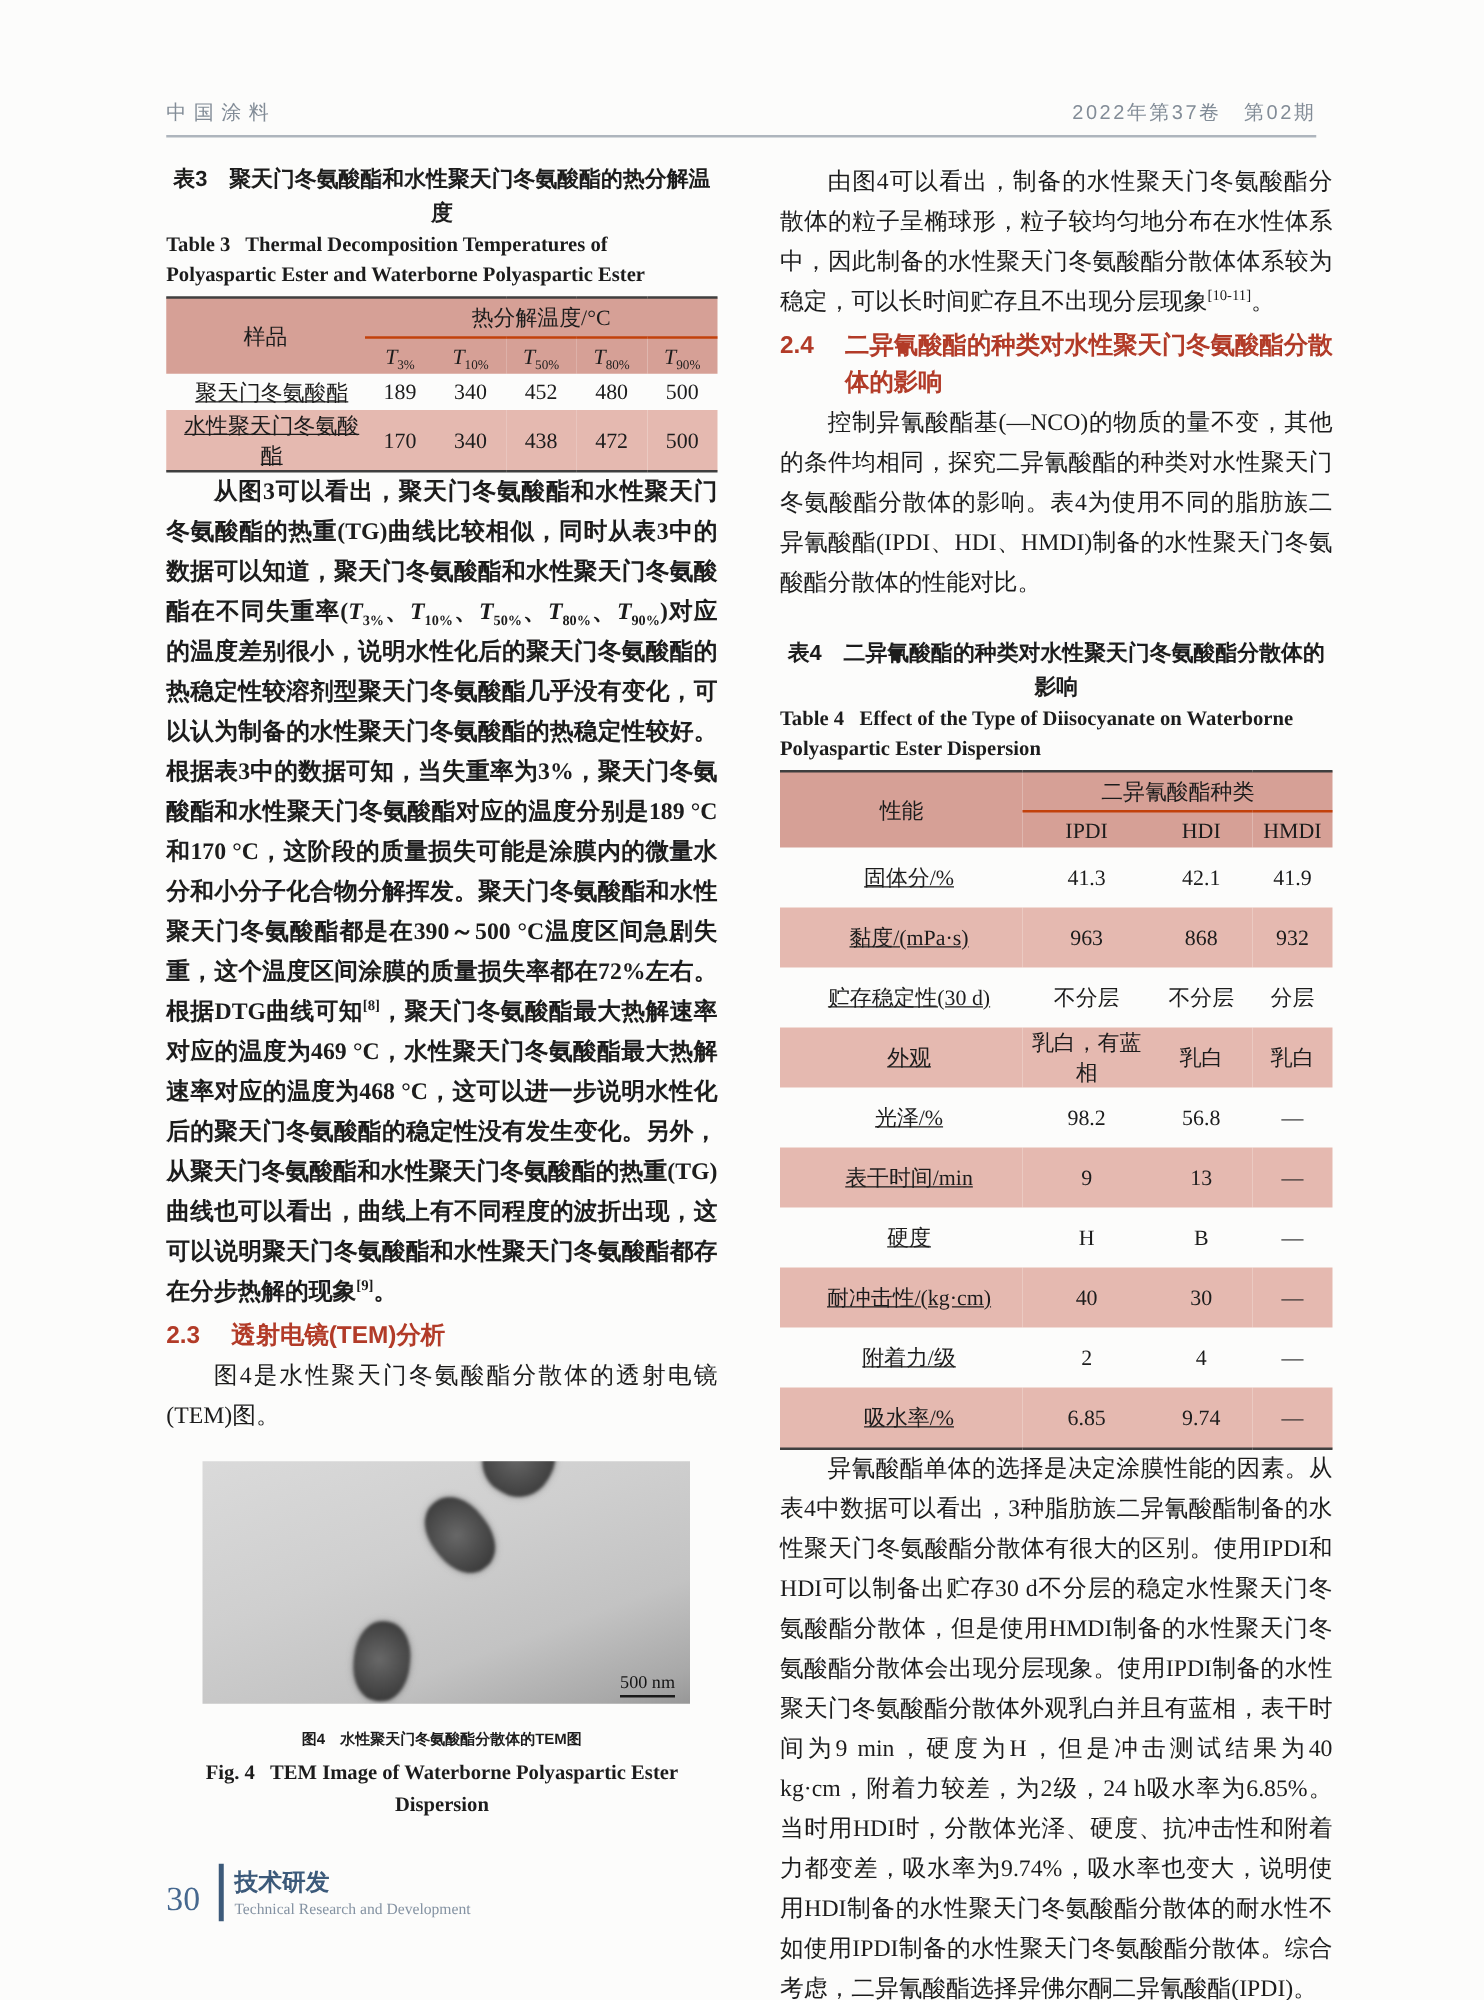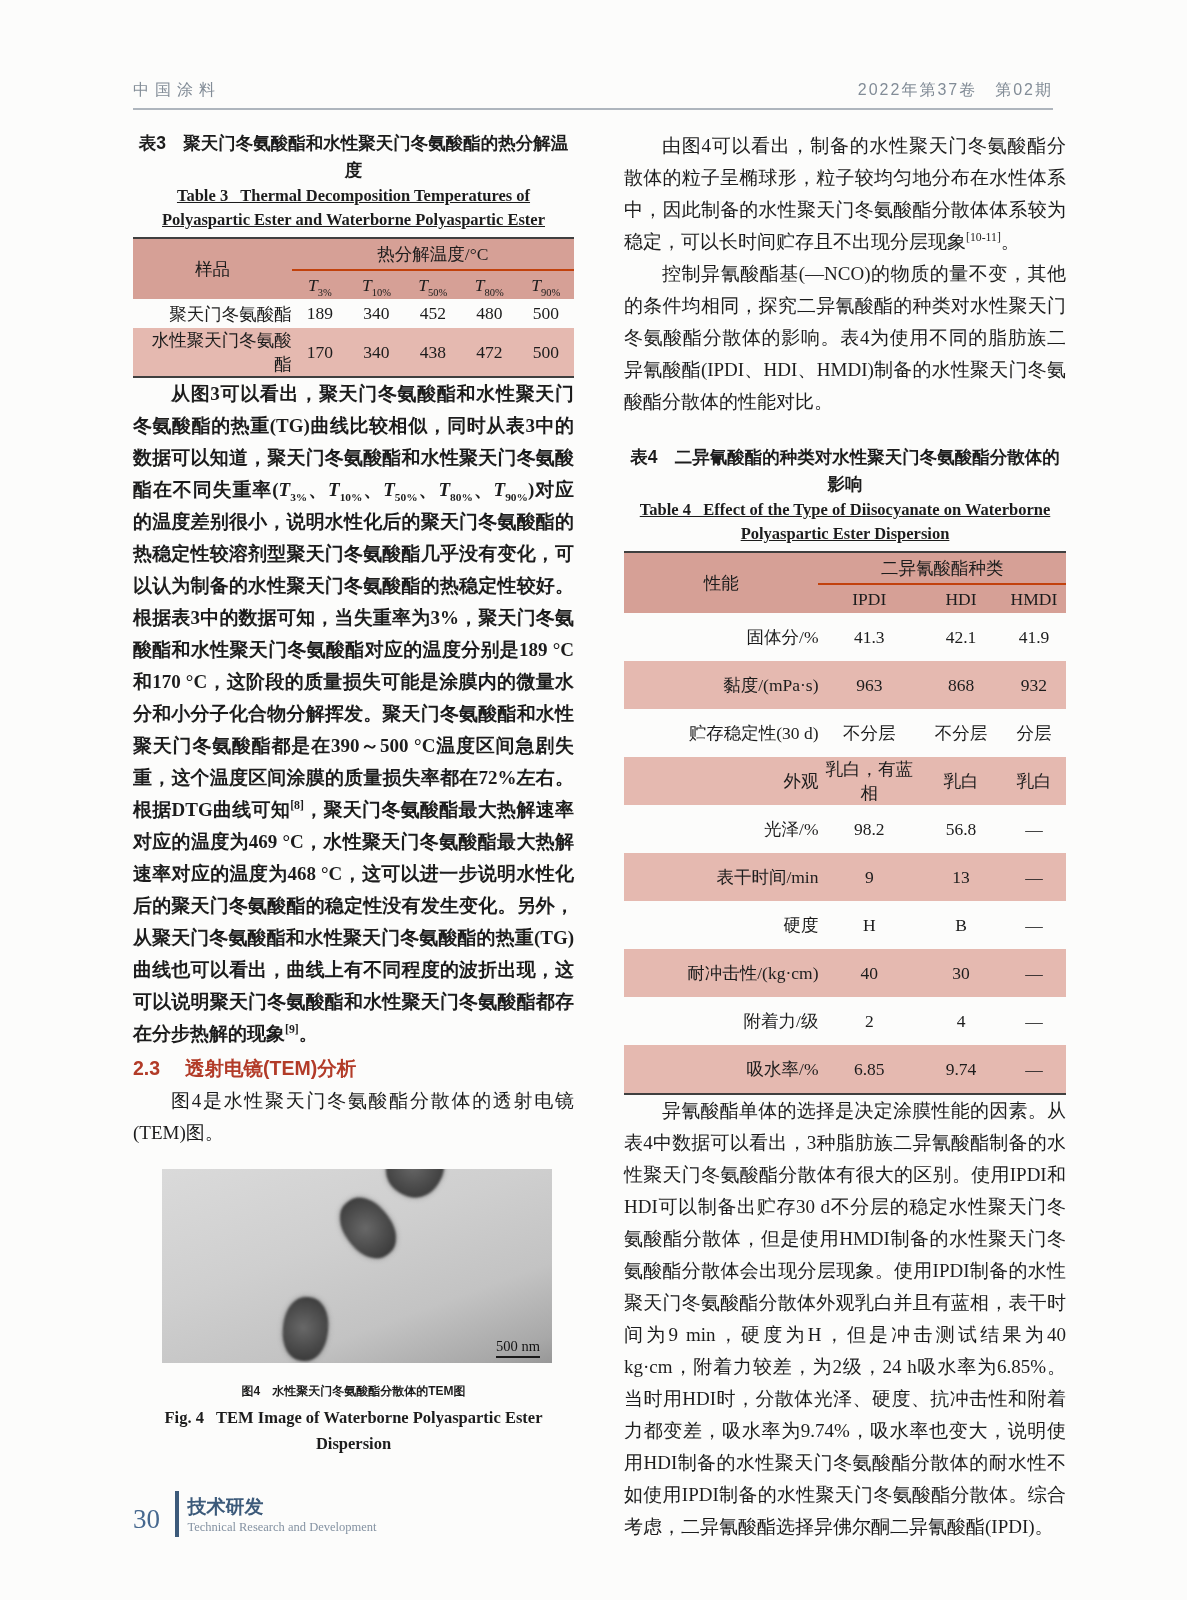--- a/index.html
+++ b/index.html
@@ -47,35 +47,35 @@
     font-size:19.5px;line-height:30px;margin:3px 0 2px;
     font-family:"Liberation Sans","DejaVu Sans",sans-serif;
   }
   .sec-num{width:52px;flex:none;}
   .sec-title{flex:1;text-align:justify;}
   
   .tbl-title-cn{
     font-family:"Liberation Sans","DejaVu Sans",sans-serif;
     font-weight:700;font-size:17.5px;text-align:center;line-height:27px;
   }
-  .tbl-title-en{font-weight:700;font-size:16.5px;text-align:center;line-height:24px;text-decoration:underline;}
+  .tbl-title-en{font-weight:700;font-size:16.5px;text-align:left;line-height:24px;}
   table.data{
     width:100%;border-collapse:collapse;
     border-top:2.5px solid var(--table_border);
     border-bottom:2.5px solid var(--table_border);
     font-size:17.5px;margin-top:5px;
   }
   table.data th{font-weight:normal;text-align:center;padding:0;background:var(--table_header_pink);}
   table.data td{text-align:center;padding:0;}
   table.data th.group{border-bottom:2px solid #c2410c;height:30px;}
   table.data tr.sub th{height:28px;}
   table.t3 tbody td{height:29px;}
   table.t4 tbody td{height:48px;}
   table.data tbody tr.pink td{background:var(--table_row_pink);}
-  table.data td.rowname{text-align:right;padding-left:10px;}
+  table.data td.rowname{text-align:center;padding-left:10px;text-decoration:underline;}
   table.t4 td.rowname{padding-left:12px;}
   
   .figure{
     position:relative;margin:20px 0 0 29px;width:390px;height:194px;
     overflow:hidden;
     background:linear-gradient(160deg,#dadada 0%,#cfcfcf 40%,#c3c3c3 70%,#a8a8a8 92%,#979797 100%);
   }
   .blob{
     position:absolute;border-radius:46%;
     background:radial-gradient(circle at 45% 48%, #686868 0%, #4e4e4e 45%, #3b3b3b 80%, #545454 97%);
@@ -182,20 +182,24 @@
 
   <div class="fig-caption-cn">图4　水性聚天门冬氨酸酯分散体的TEM图</div>
   <div class="fig-caption-en">Fig. 4&nbsp;&nbsp; TEM Image of Waterborne Polyaspartic Ester Dispersion</div>
 
 </div>
 
 <div class="col-right">
 
   <p class="body">由图4可以看出，制备的水性聚天门冬氨酸酯分散体的粒子呈椭球形，粒子较均匀地分布在水性体系中，因此制备的水性聚天门冬氨酸酯分散体体系较为稳定，可以长时间贮存且不出现分层现象<sup>[10-11]</sup>。</p>
 
+  <div class="sec-head">
+    <span class="sec-num">2.4</span>
+    <span class="sec-title">二异氰酸酯的种类对水性聚天门冬氨酸酯分散体的影响</span>
+  </div>
 
   <p class="body">控制异氰酸酯基(—NCO)的物质的量不变，其他的条件均相同，探究二异氰酸酯的种类对水性聚天门冬氨酸酯分散体的影响。表4为使用不同的脂肪族二异氰酸酯(IPDI、HDI、HMDI)制备的水性聚天门冬氨酸酯分散体的性能对比。</p>
 
   <div class="mt-t4block">
     <div class="tbl-title-cn">表4　二异氰酸酯的种类对水性聚天门冬氨酸酯分散体的影响</div>
     <div class="tbl-title-en">Table 4&nbsp;&nbsp; Effect of the Type of Diisocyanate on Waterborne Polyaspartic Ester Dispersion</div>
 
     <table class="data t4">
       <colgroup>
         <col style="width:44%">

